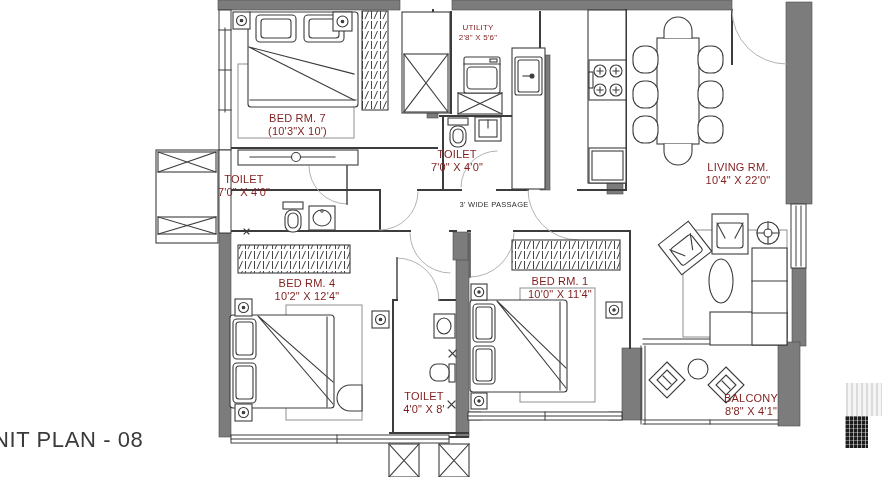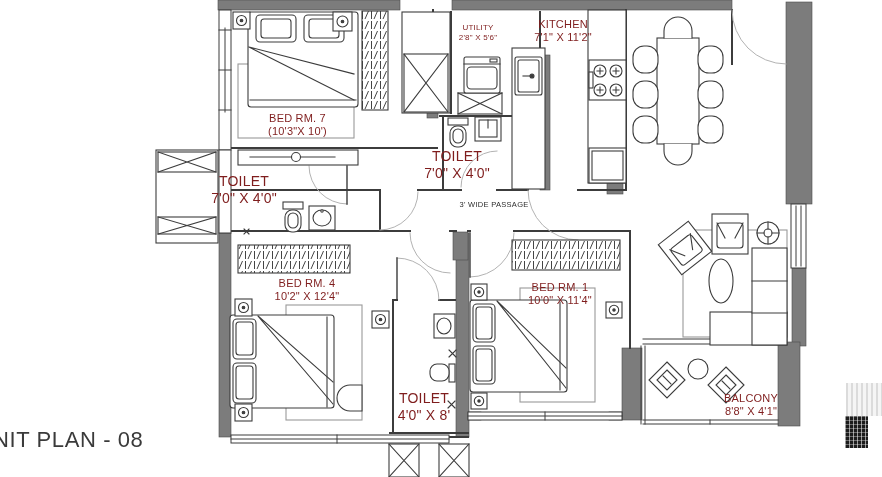--- a/index.html
+++ b/index.html
@@ -1,21 +1,21 @@
 <!DOCTYPE html>
 <html><head>
 <meta charset="utf-8">
 <style>
   html,body{margin:0;padding:0;background:#fff;}
   #stage{position:relative;width:882px;height:477px;background:#fff;overflow:hidden;
          font-family:"Liberation Sans",sans-serif;}
   #plan-svg{position:absolute;left:0;top:0;}
   .lbl{position:absolute;text-align:center;color:#7f1d1d;line-height:1.22;letter-spacing:.2px;}
   .fs11 .l1,.fs11 .l2{font-size:11px;}
-  .fs9  .l1,.fs9  .l2{font-size:14px;}
+  .fs9  .l1,.fs9  .l2{font-size:11px;}
   .fs8  .l1,.fs8  .l2{font-size:8px;}
   .passage-lbl{position:absolute;font-size:7.5px;color:#2d2d2d;text-align:center;letter-spacing:.3px;}
   .title{position:absolute;left:-7px;top:427px;font-size:22px;color:#3a3a3a;
          letter-spacing:.6px;white-space:nowrap;}
   .wm-light{position:absolute;left:846px;top:383px;width:36px;height:33px;opacity:.75;
      background:
        repeating-linear-gradient(90deg,#cfcfcf 0 2px,#f2f2f2 2px 5px),
        repeating-linear-gradient(0deg,rgba(160,160,160,.6) 0 2px,rgba(255,255,255,.4) 2px 4px);}
   .wm-dark{position:absolute;left:845px;top:416px;width:23px;height:32px;background:#1c1c1c;
      background-image:
@@ -324,29 +324,29 @@
     <div class="l2">7'0" X 4'0"</div>
   </div>
   <div class="lbl fs9" style="left:413px;top:148px;width:88px;">
     <div class="l1">TOILET</div>
     <div class="l2">7'0" X 4'0"</div>
   </div>
   <div class="lbl fs8" style="left:440px;top:23px;width:76px;">
     <div class="l1">UTILITY</div>
     <div class="l2">2'8" X 5'6"</div>
   </div>
-  <div class="lbl fs11" style="left:515px;top:18px;width:96px;">
-    <div class="l1">KITCHEN</div>
-    <div class="l2">7'1" X 11'2"</div>
+  <div class="lbl fs11" style="left:677px;top:161px;width:122px;">
+    <div class="l1">LIVING RM.</div>
+    <div class="l2">10'4" X 22'0"</div>
   </div>
   <div class="lbl fs11" style="left:247px;top:277px;width:120px;">
     <div class="l1">BED RM. 4</div>
     <div class="l2">10'2" X 12'4"</div>
   </div>
-  <div class="lbl fs11" style="left:500px;top:275px;width:120px;margin-top:6px;">
+  <div class="lbl fs11" style="left:500px;top:275px;width:120px;">
     <div class="l1">BED RM. 1</div>
     <div class="l2">10'0" X 11'4"</div>
   </div>
   <div class="lbl fs9" style="left:385px;top:390px;width:78px;">
     <div class="l1">TOILET</div>
     <div class="l2">4'0" X 8'</div>
   </div>
   <div class="lbl fs11" style="left:690px;top:392px;width:122px;">
     <div class="l1">BALCONY</div>
     <div class="l2">8'8" X 4'1"</div>

